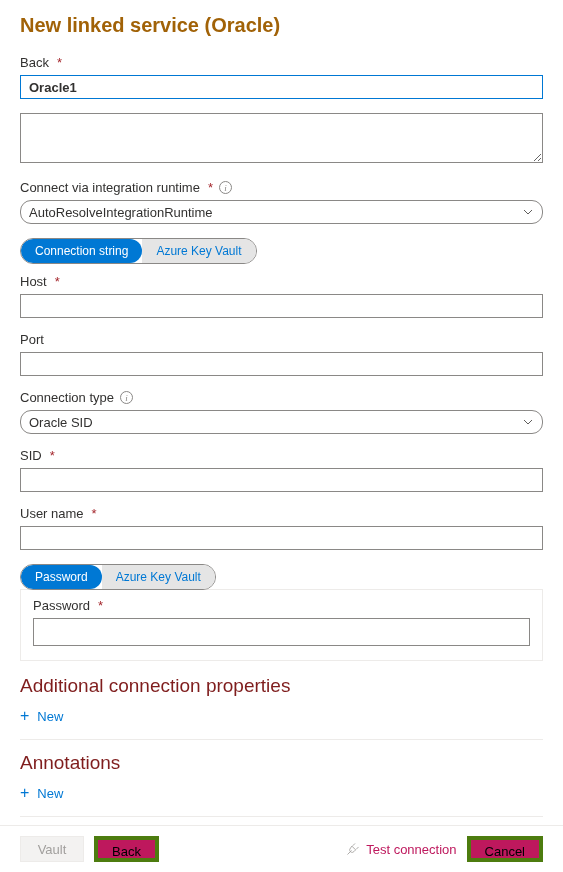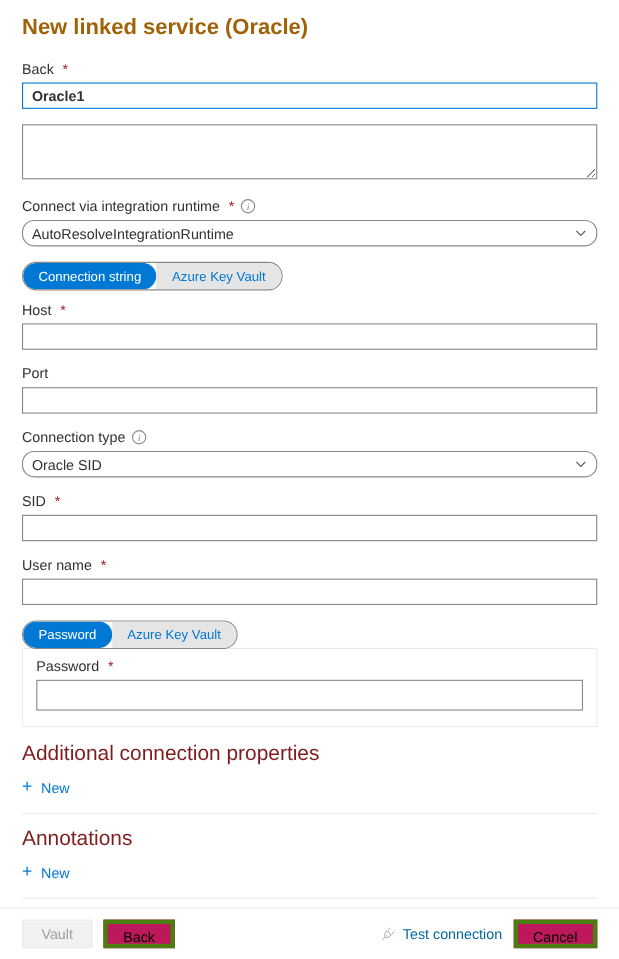--- a/index.html
+++ b/index.html
@@ -139,21 +139,21 @@
       cursor: pointer;
     }
     .btn.disabled {
       border: 1px solid #edebe9;
       background: #f3f2f1;
       color: #a19f9d;
       cursor: default;
     }
     .link-btn {
       display: flex; align-items: flex-start; gap: 6px;
-      color: #0369a1;
+      color: #be185d;
       font-size: 13px;
       cursor: pointer;
     }
     .link-btn svg { display: block; }
   </style>
 </head>
 <body>
 
 
 

